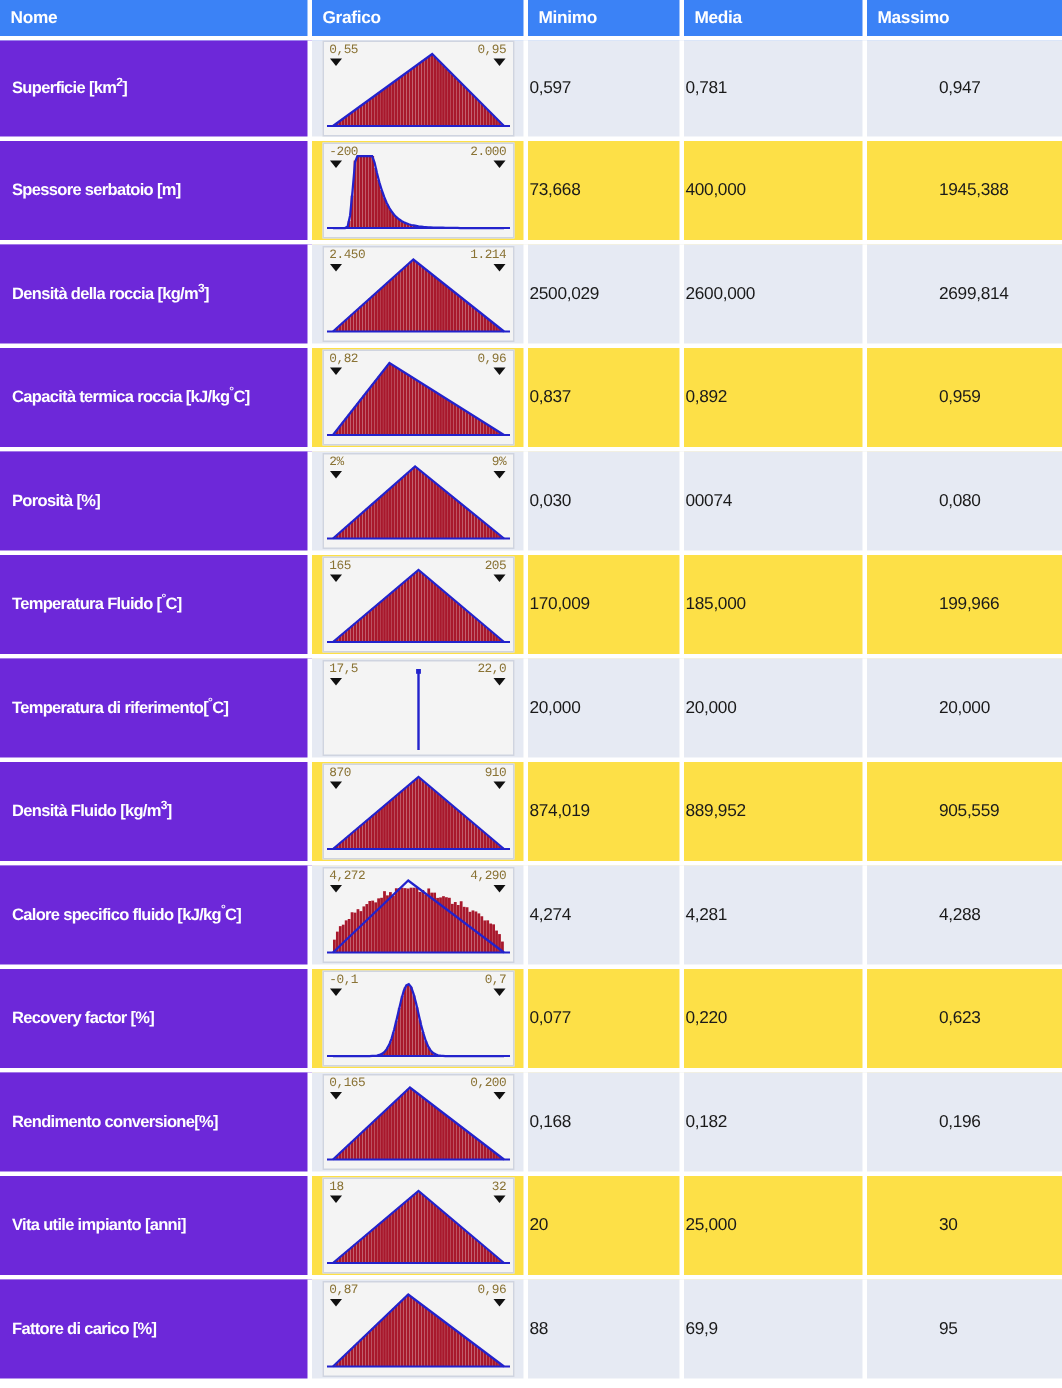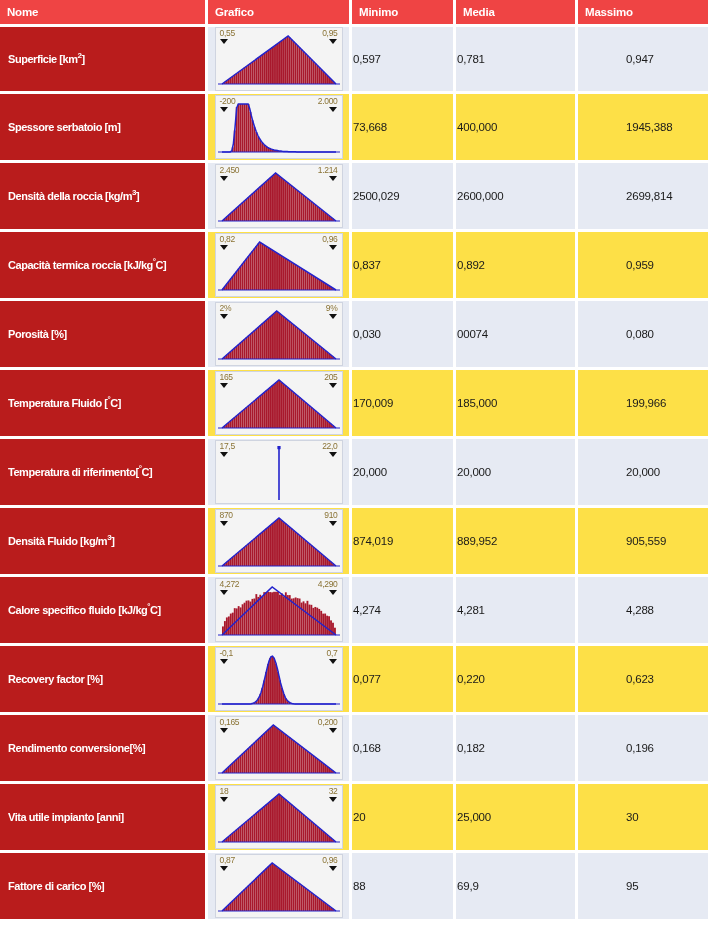--- a/index.html
+++ b/index.html
@@ -15,37 +15,37 @@
   #table {
     width: 708px;
     border-collapse: separate;
     border-spacing: 0;
     table-layout: fixed;
   }
 
   
   .hdr-row { height: 27px; }
   .hdr {
-    background: #ef4444;
+    background: #3b82f6;
     color: #ffffff;
     font-size: 11.5px;
     font-weight: bold;
     text-align: left;
     padding: 0 0 0 7px;
     vertical-align: middle;
     border-right: 3px solid #ffffff;
     border-bottom: 3px solid #ffffff;
     letter-spacing: -0.2px;
     white-space: nowrap;
   }
   .hdr.last { border-right: none; }
 
   
   .name {
-    background: #b91c1c;
+    background: #6d28d9;
     color: #ffffff;
     font-size: 11px;
     font-weight: bold;
     padding: 0 6px 0 8px;
     vertical-align: middle;
     border-bottom: 3px solid #ffffff;
     border-right: 3px solid #ffffff;
     letter-spacing: -0.45px;
     line-height: 1.15;
   }
@@ -85,21 +85,21 @@
     border: 1px solid #cfd4e0;
     box-sizing: border-box;
     overflow: hidden;
   }
   .thumb svg { display: block; position: absolute; left: 0; top: 0; }
   .lbl {
     position: absolute;
     top: 1px;
     font-size: 8.5px;
     color: #8a7335;
-    font-family: Liberation Sans, sans-serif;
+    font-family: Liberation Mono, monospace;
     letter-spacing: -0.3px;
     white-space: nowrap;
     line-height: 1;
   }
   .lbl.L { left: 4px; }
   .lbl.R { right: 4px; padding-left: 20px; }
   .mk {
     position: absolute;
     top: 11px;
     width: 0; height: 0;

